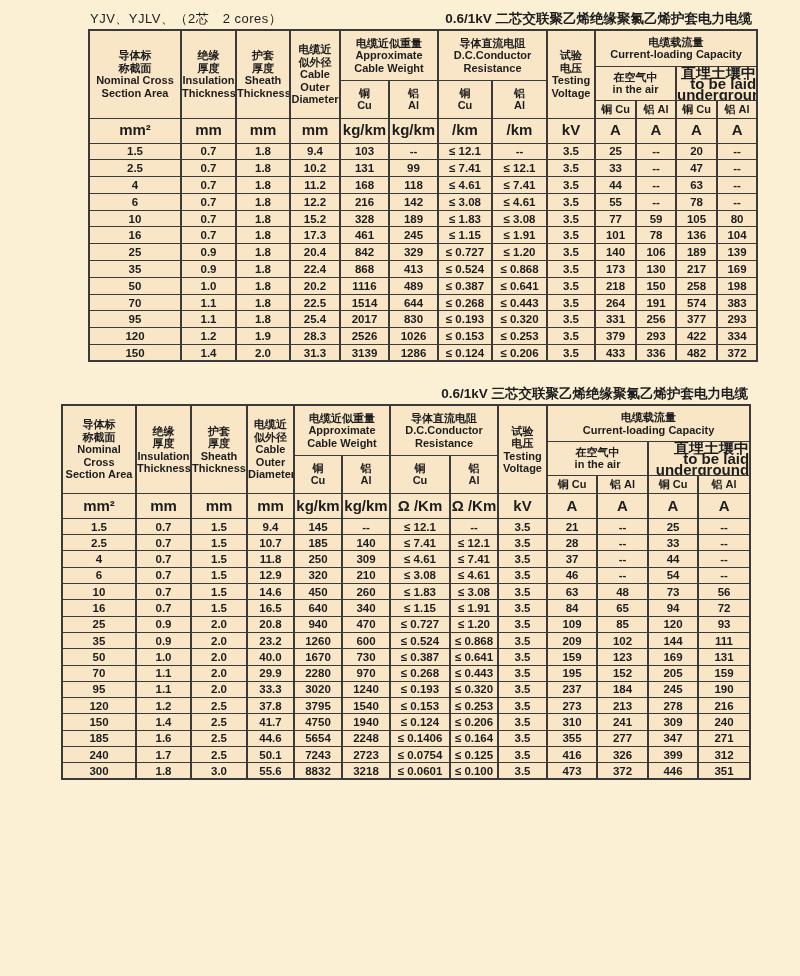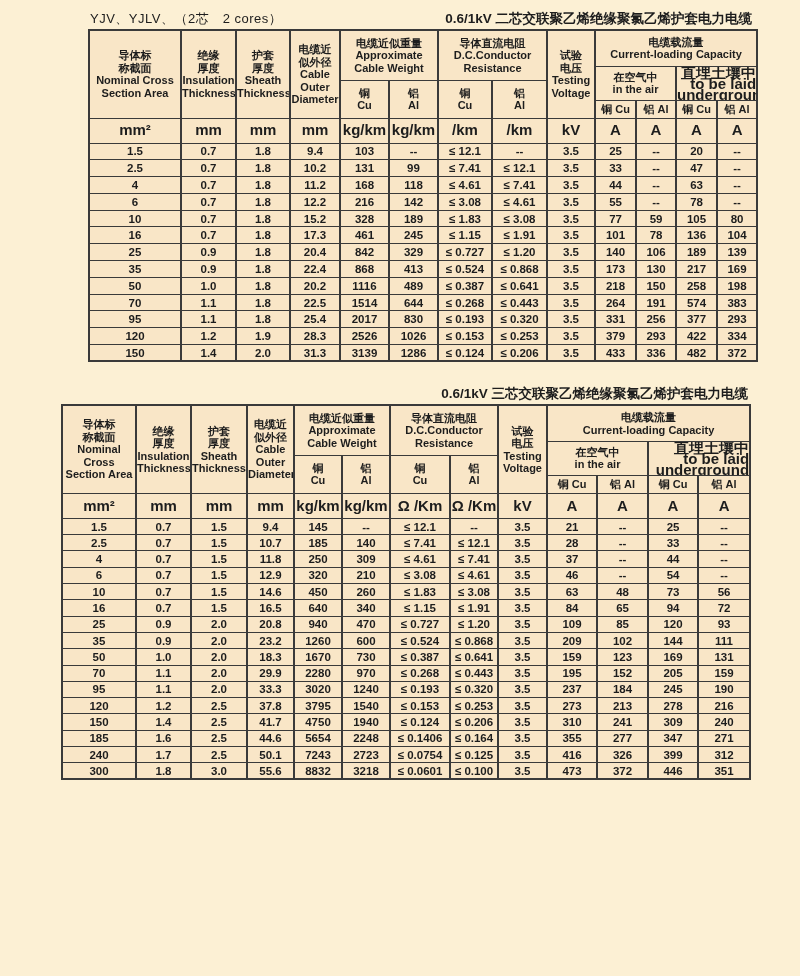--- a/index.html
+++ b/index.html
@@ -560,21 +560,21 @@
         <td>3.5</td>
         <td>209</td>
         <td>102</td>
         <td>144</td>
         <td>111</td>
       </tr>
       <tr>
         <td>50</td>
         <td>1.0</td>
         <td>2.0</td>
-        <td>18.3</td>
+        <td>40.0</td>
         <td>1670</td>
         <td>730</td>
         <td>≤ 0.387</td>
         <td>≤ 0.641</td>
         <td>3.5</td>
         <td>159</td>
         <td>123</td>
         <td>169</td>
         <td>131</td>
       </tr>

